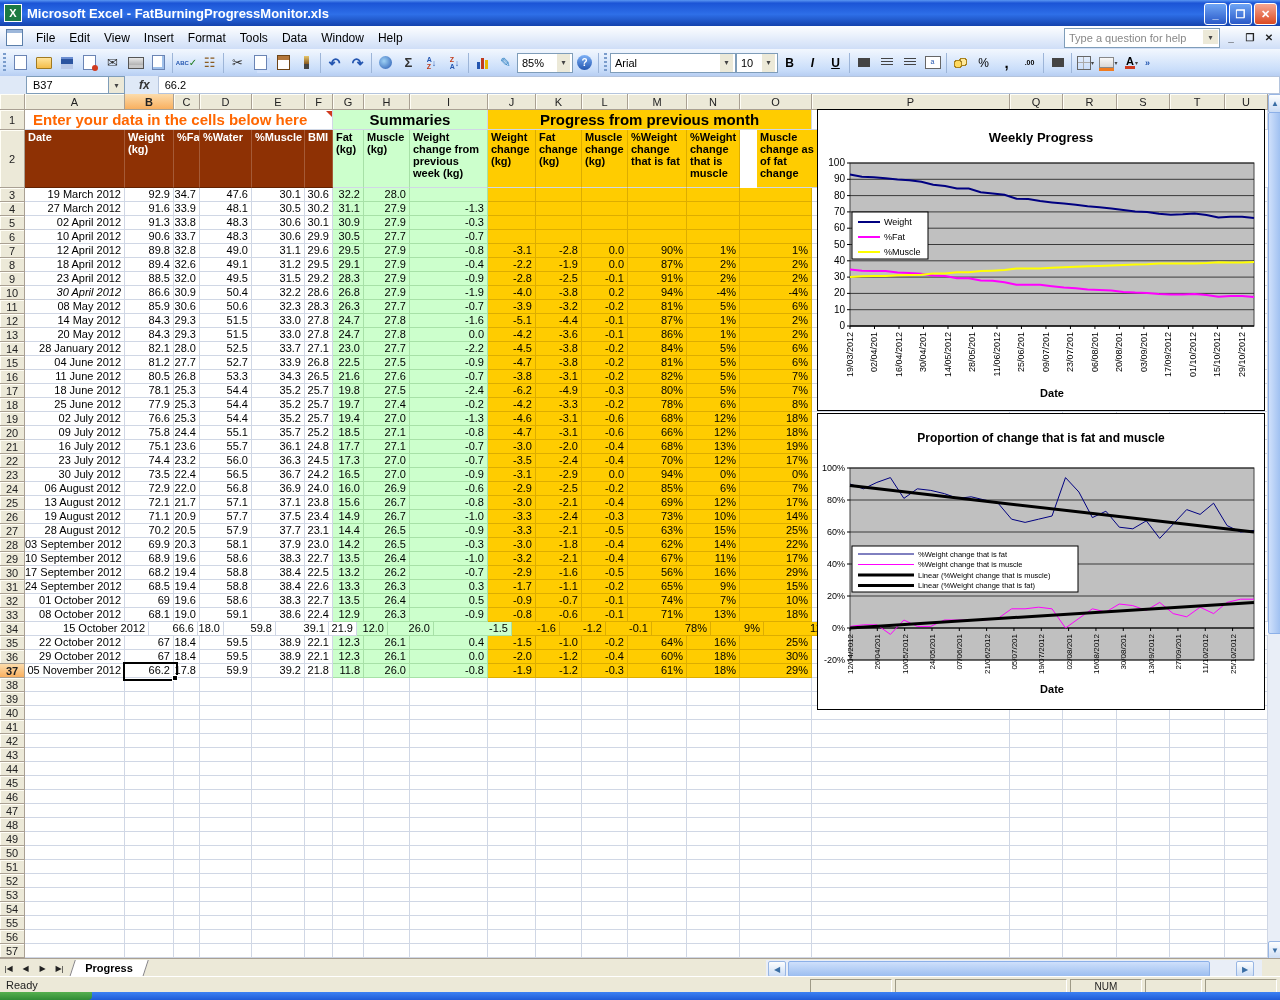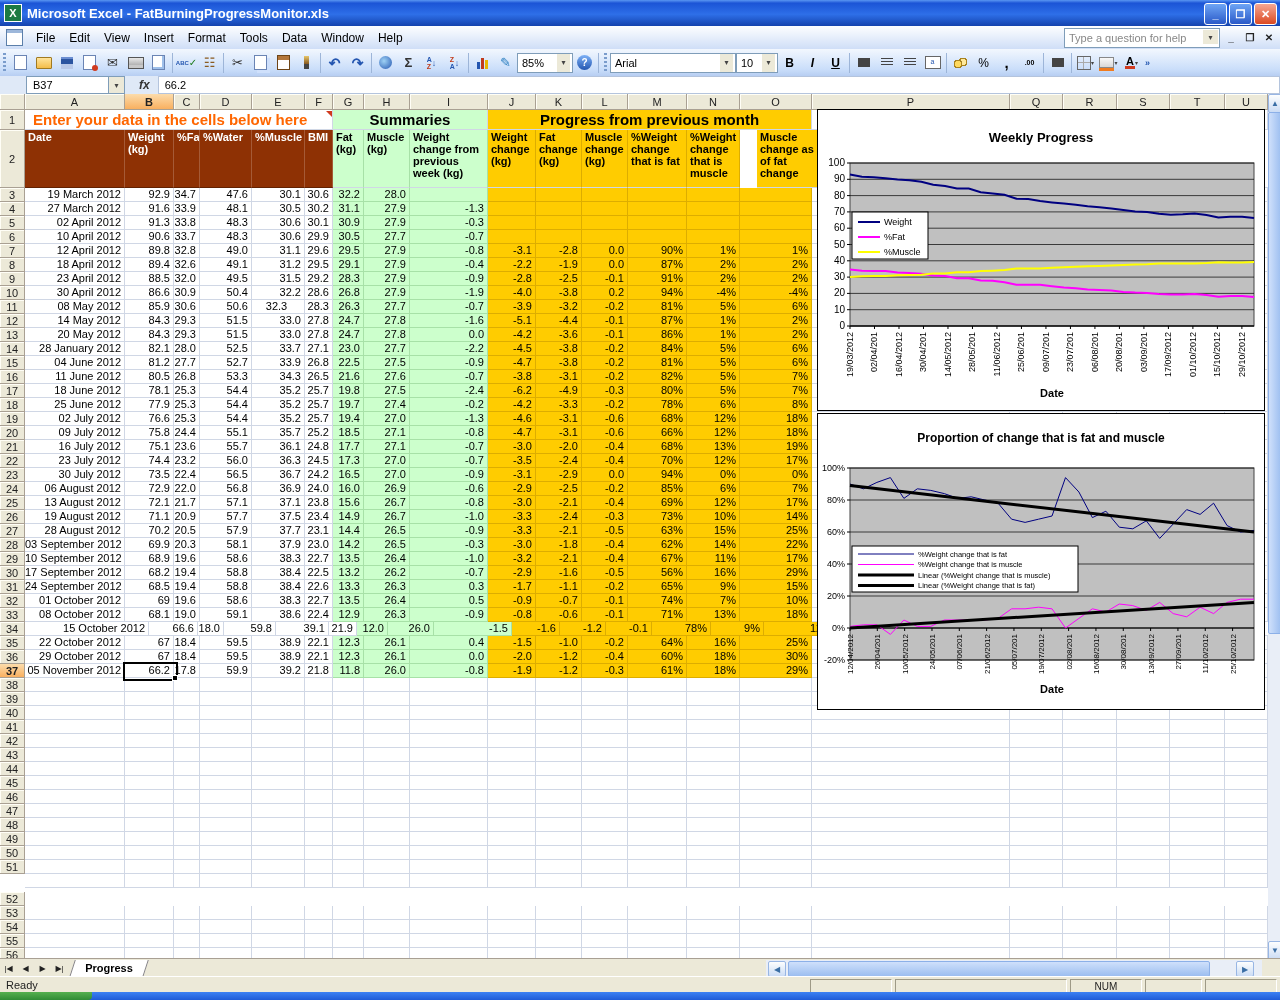--- a/index.html
+++ b/index.html
@@ -573,21 +573,21 @@
       <div class="c bo" style="width: 72px; height: 14px;">2%</div>
       <div class="c bw" style="width: 198px; height: 14px;"></div>
       <div class="c bw" style="width: 53px; height: 14px;"></div>
       <div class="c bw" style="width: 54px; height: 14px;"></div>
       <div class="c bw" style="width: 53px; height: 14px;"></div>
       <div class="c bw" style="width: 55px; height: 14px;"></div>
       <div class="c bw" style="width: 43px; height: 14px;"></div>
     </div>
     <div class="grow">
       <div class="rhdr" style="width: 25px; height: 14px;">10</div>
-      <div class="c bw" style="width: 100px; height: 14px;">30 April 2012</div>
+      <div class="c bw" style="width: 100px; height: 14px; font-style: italic;">30 April 2012</div>
       <div class="c bw" style="width: 49px; height: 14px;">86.6</div>
       <div class="c bw" style="width: 26px; height: 14px;">30.9</div>
       <div class="c bw" style="width: 52px; height: 14px;">50.4</div>
       <div class="c bw" style="width: 53px; height: 14px;">32.2</div>
       <div class="c bw" style="width: 28px; height: 14px;">28.6</div>
       <div class="c bg" style="width: 31px; height: 14px;">26.8</div>
       <div class="c bg" style="width: 46px; height: 14px;">27.9</div>
       <div class="c bg" style="width: 78px; height: 14px;">-1.9</div>
       <div class="c bo" style="width: 48px; height: 14px;">-4.0</div>
       <div class="c bo" style="width: 46px; height: 14px;">-3.8</div>
@@ -601,21 +601,21 @@
       <div class="c bw" style="width: 53px; height: 14px;"></div>
       <div class="c bw" style="width: 55px; height: 14px;"></div>
       <div class="c bw" style="width: 43px; height: 14px;"></div>
     </div>
     <div class="grow">
       <div class="rhdr" style="width: 25px; height: 14px;">11</div>
       <div class="c bw" style="width: 100px; height: 14px;">08 May 2012</div>
       <div class="c bw" style="width: 49px; height: 14px;">85.9</div>
       <div class="c bw" style="width: 26px; height: 14px;">30.6</div>
       <div class="c bw" style="width: 52px; height: 14px;">50.6</div>
-      <div class="c bw" style="width: 53px; height: 14px; text-align: center;">32.3</div>
+      <div class="c bw" style="width: 53px; height: 14px;">32.3</div>
       <div class="c bw" style="width: 28px; height: 14px;">28.3</div>
       <div class="c bg" style="width: 31px; height: 14px;">26.3</div>
       <div class="c bg" style="width: 46px; height: 14px;">27.7</div>
       <div class="c bg" style="width: 78px; height: 14px;">-0.7</div>
       <div class="c bo" style="width: 48px; height: 14px;">-3.9</div>
       <div class="c bo" style="width: 46px; height: 14px;">-3.2</div>
       <div class="c bo" style="width: 46px; height: 14px;">-0.2</div>
       <div class="c bo" style="width: 59px; height: 14px;">81%</div>
       <div class="c bo" style="width: 53px; height: 14px;">5%</div>
       <div class="c bo" style="width: 72px; height: 14px;">6%</div>
@@ -1580,21 +1580,21 @@
       <div class="c bw" style="width: 53px; height: 14px;"></div>
       <div class="c bw" style="width: 72px; height: 14px;"></div>
       <div class="c bw" style="width: 198px; height: 14px;"></div>
       <div class="c bw" style="width: 53px; height: 14px;"></div>
       <div class="c bw" style="width: 54px; height: 14px;"></div>
       <div class="c bw" style="width: 53px; height: 14px;"></div>
       <div class="c bw" style="width: 55px; height: 14px;"></div>
       <div class="c bw" style="width: 43px; height: 14px;"></div>
     </div>
     <div class="grow">
-      <div class="rhdr" style="width: 25px; height: 14px; margin-top: 18px;">52</div>
+      <div class="rhdr" style="width: 25px; height: 14px;">52</div>
       <div class="c bw" style="width: 100px; height: 14px;"></div>
       <div class="c bw" style="width: 49px; height: 14px;"></div>
       <div class="c bw" style="width: 26px; height: 14px;"></div>
       <div class="c bw" style="width: 52px; height: 14px;"></div>
       <div class="c bw" style="width: 53px; height: 14px;"></div>
       <div class="c bw" style="width: 28px; height: 14px;"></div>
       <div class="c bw" style="width: 31px; height: 14px;"></div>
       <div class="c bw" style="width: 46px; height: 14px;"></div>
       <div class="c bw" style="width: 78px; height: 14px;"></div>
       <div class="c bw" style="width: 48px; height: 14px;"></div>

